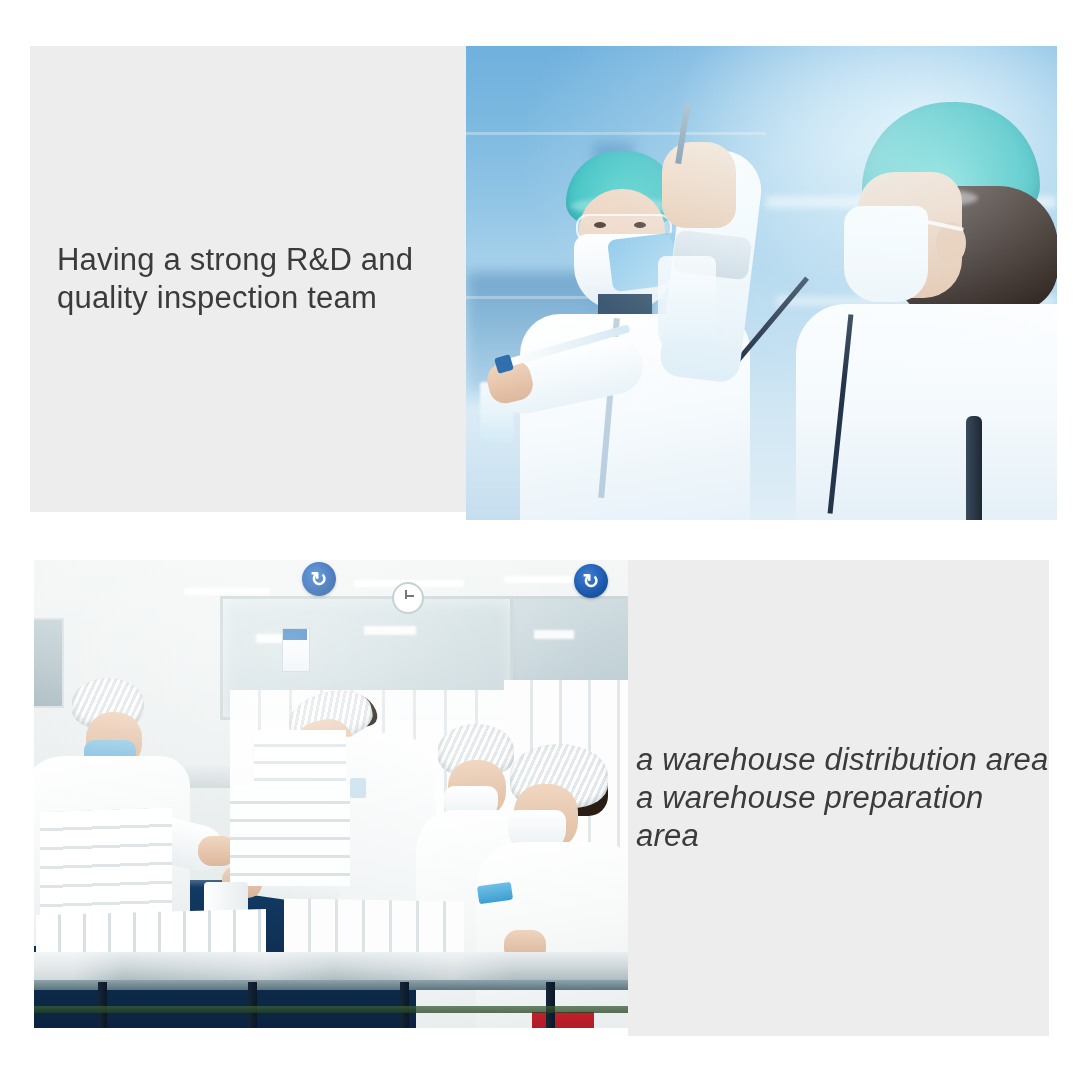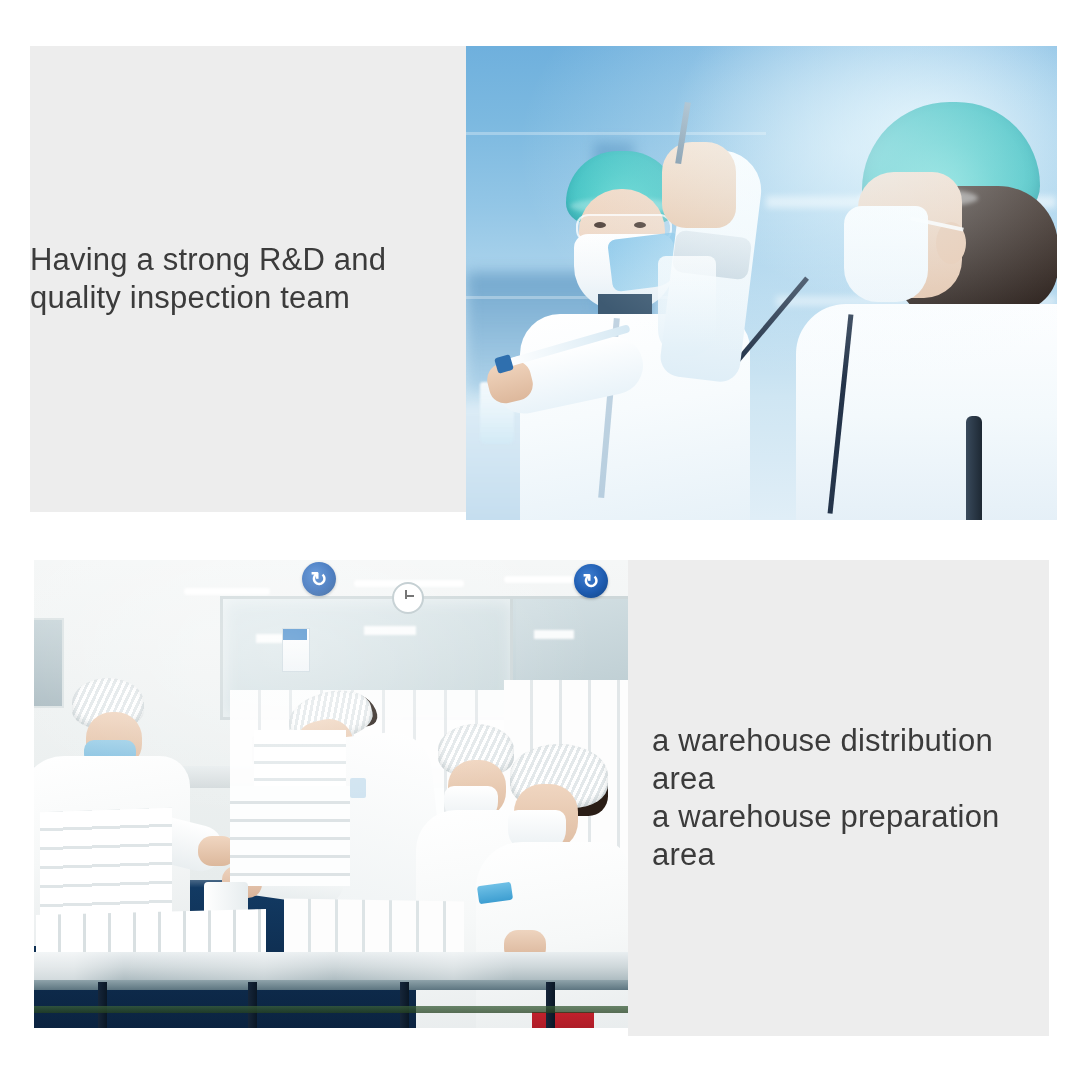--- a/index.html
+++ b/index.html
@@ -28,29 +28,29 @@
     color: #3b3b3b;
     font-size: 31px;
     line-height: 1.22;
     letter-spacing: 0.2px;
     font-weight: 400;
     white-space: pre-line;
   }
 
   
   #panel-top    { left: 30px;  top: 46px;  width: 440px; height: 466px; }
-  #caption-top  { }
+  #caption-top  { padding-left: 27px; }
 
   #photo-lab    { left: 466px; top: 46px;  width: 591px; height: 474px; }
 
   
   #photo-warehouse { left: 34px;  top: 560px; width: 594px; height: 468px; }
 
   #panel-bottom { left: 628px; top: 560px; width: 421px; height: 476px; }
-  #caption-bottom { padding-left: 24px; }
+  #caption-bottom { padding-left: 8px; font-style: italic; }
 
   
   .photo {
     overflow: hidden;
     position: absolute;
   }
   .ph-layer { position: absolute; }
 
   
   #photo-lab {

